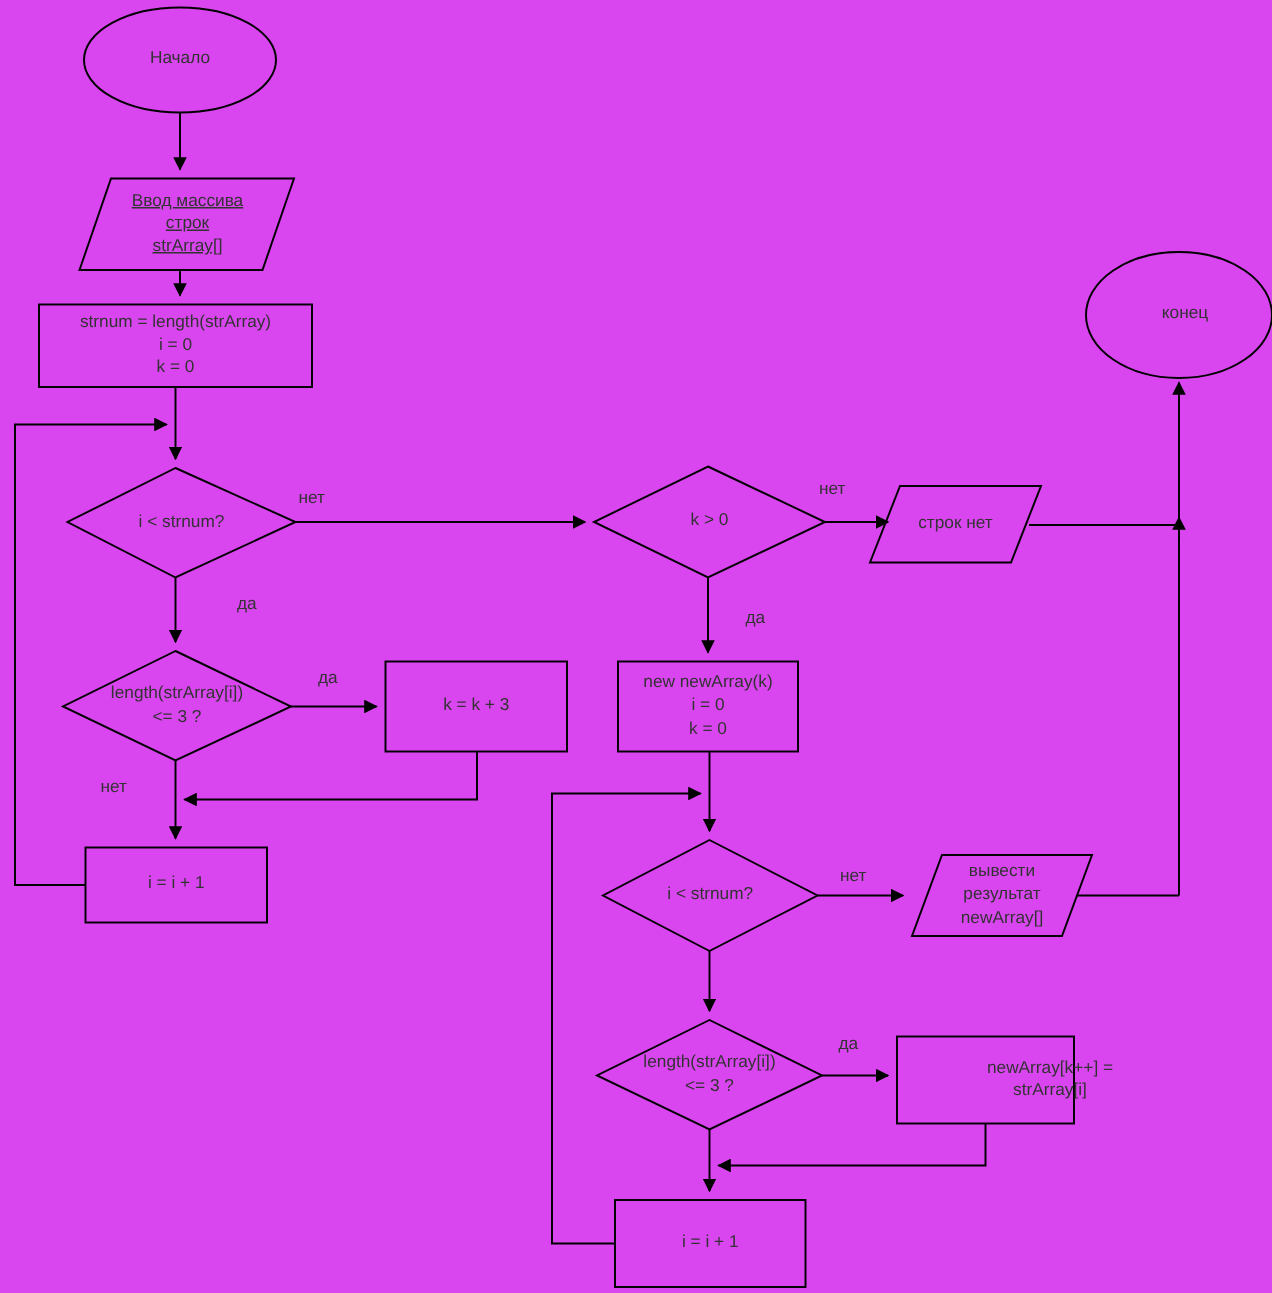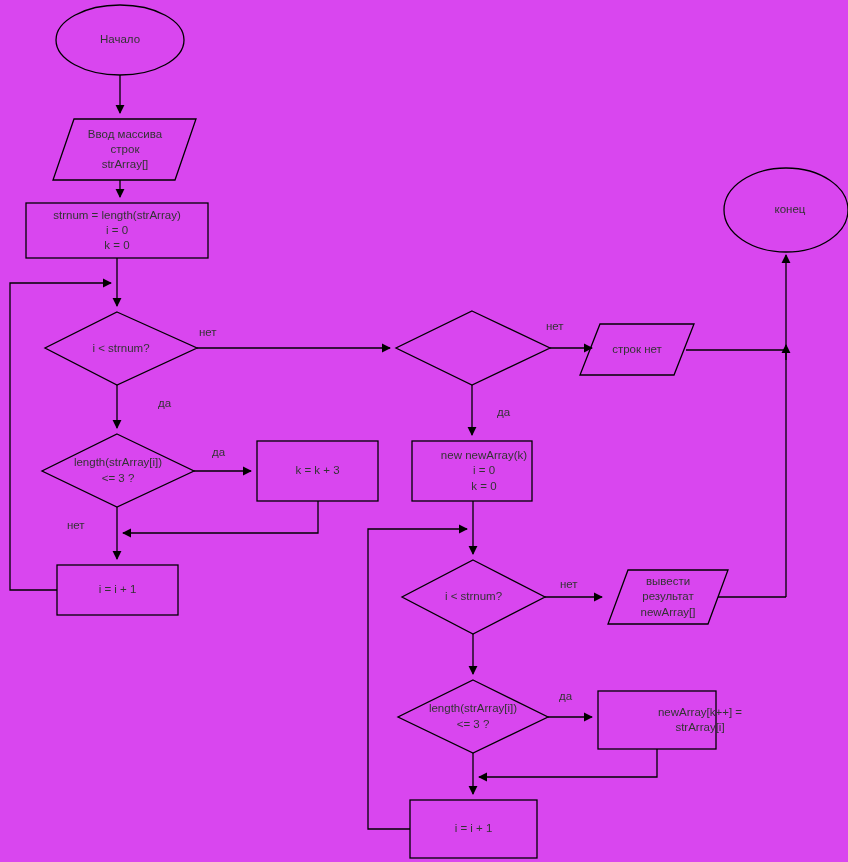--- a/index.html
+++ b/index.html
@@ -146,41 +146,42 @@
 
       <path d="M 473 753 L 473 794" marker-end="url(#arrow)"></path>
 
       <path d="M 410 829 L 368 829 L 368 529 L 467 529" marker-end="url(#arrow)"></path>
 
     </g>
   </svg>
 
   <div class="node-text" style="left:56px; top:5px; width:128px; height:70px;">Начало</div>
 
-  <div class="node-text" style="left:55px; top:119px; width:140px; height:61px;">Ввод массива
+  <div class="node-text" style="left:55px; top:119px; width:140px; height:61px;text-decoration:underline;">Ввод массива
 строк
 strArray[]</div>
 
   <div class="node-text" style="left:26px; top:203px; width:182px; height:55px;">strnum = length(strArray)
 i = 0
 k = 0</div>
 
   <div class="node-text" style="left:45px; top:312px; width:152px; height:73px;">i &lt; strnum?</div>
 
   <div class="node-text" style="left:42px; top:434px; width:152px; height:73px;">length(strArray[i])
 &lt;= 3 ?</div>
 
   <div class="node-text" style="left:257px; top:441px; width:121px; height:60px;">k = k + 3</div>
 
   <div class="node-text" style="left:57px; top:565px; width:121px; height:50px;">i = i + 1</div>
 
+  <div class="node-text" style="left:396px; top:311px; width:154px; height:74px;">k &gt; 0</div>
 
   <div class="node-text" style="left:582px; top:324px; width:110px; height:51px;">строк нет</div>
 
-  <div class="node-text" style="left:412px; top:441px; width:120px; height:60px;margin-left:12px;">new newArray(k)
+  <div class="node-text" style="left:412px; top:441px; width:120px; height:60px;">new newArray(k)
 i = 0
 k = 0</div>
 
   <div class="node-text" style="left:402px; top:560px; width:143px; height:74px;">i &lt; strnum?</div>
 
   <div class="node-text" style="left:610px; top:570px; width:116px; height:54px;">вывести
 результат
 newArray[]</div>
 
   <div class="node-text" style="left:398px; top:680px; width:150px; height:73px;">length(strArray[i])

